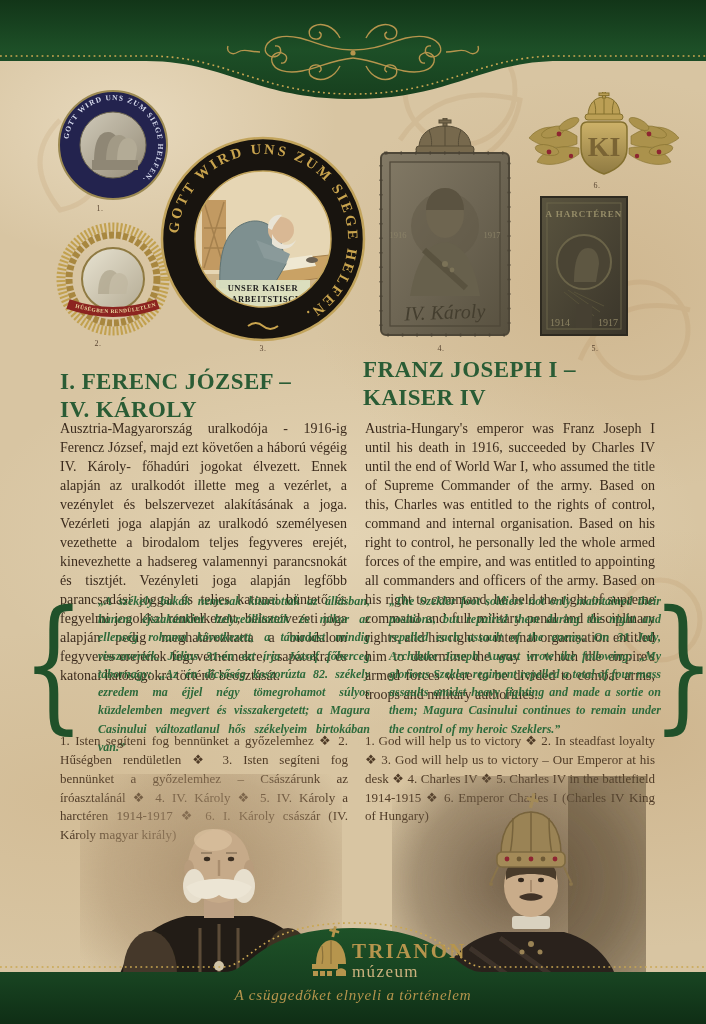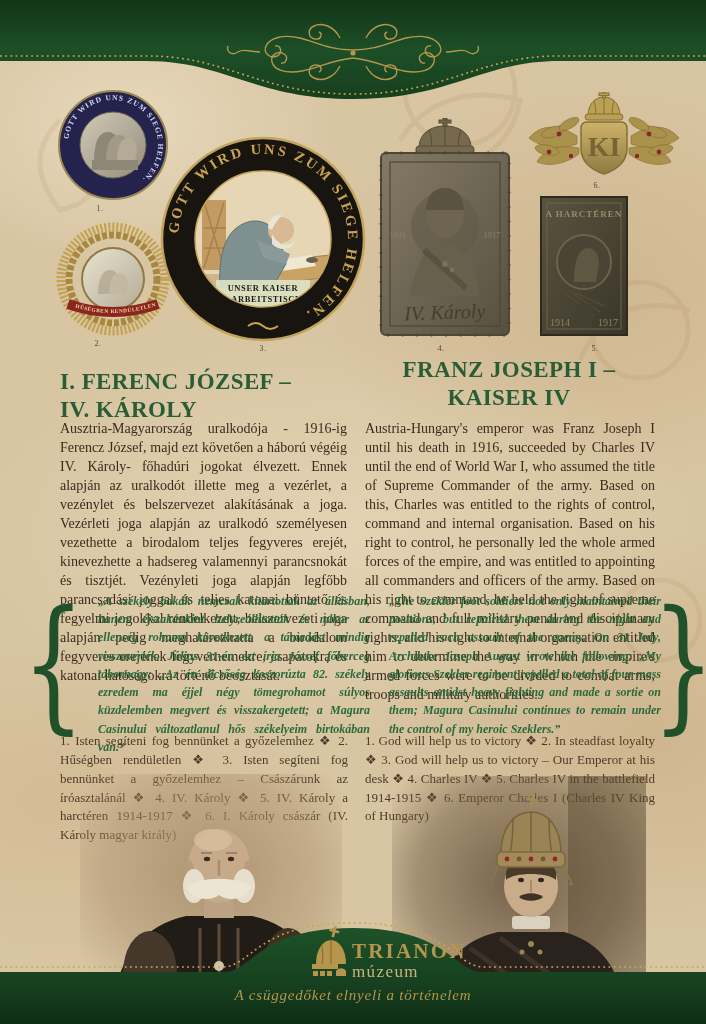--- a/index.html
+++ b/index.html
@@ -235,21 +235,21 @@
 
   <div class="abs title" style="left:60px;top:368px;width:292px;">
     <span>I. FERENC JÓZSEF –</span>
     <span class="l2">IV. KÁROLY</span>
   </div>
   <div class="abs bodytext" style="left:60px;top:419px;width:287px;">Ausztria-Magyarország uralkodója - 1916-ig Ferencz József, majd ezt követően a háború végéig IV. Károly- főhadúri jogokat élvezett. Ennek alapján az uralkodót illette meg a vezérlet, a vezénylet és belszervezet alakításának a joga. Vezérleti joga alapján az uralkodó személyesen vezethette a birodalom teljes fegyveres erejét, kinevezhette a hadsereg valamennyi parancsnokát és tisztjét. Vezényleti joga alapján legfőbb parancsadási joggal és teljes katonai büntető és fegyelmi jogokkal rendelkezett, belszervezeti joga alapján pedig meghatározhatta a birodalom fegyveres erejének fegyvernemekre, csapatokra és katonai hatóságokra történő beosztását.</div>
   <div class="abs brace" style="left:22px;top:592px;">{</div>
   <div class="abs quote" style="left:74px;top:592px;width:272px;">„A székely bakák nemcsak kitartottak az állásban, hanem éjszakánkint helyreállították és mikor az ellenség rohama következett, a támadást mindig visszaverték. Július 31-én ezt írja József főherceg tábornagy: „Az én dicsőség koszorúzta 82. székely ezredem ma éjjel négy tömegrohamot súlyos küzdelemben megvert és visszakergetett; a Magura Casinului változatlanul hős székelyeim birtokában van.”</div>
   <div class="abs foot" style="left:60px;top:732px;width:288px;">1. Isten segíteni fog bennünket a győzelemhez ❖ 2. Hűségben rendületlen ❖ 3. Isten segíteni fog bennünket a győzelemhez – Császárunk az íróasztalánál ❖ 4. IV. Károly ❖ 5. IV. Károly a harctéren 1914-1917 ❖ 6. I. Károly császár (IV. Károly magyar király)</div>
 
-  <div class="abs title" style="left:363px;top:356px;width:292px;text-align:center;">
+  <div class="abs title" style="left:363px;top:356px;width:292px;text-align:left;">
     <span>FRANZ JOSEPH I –</span>
     <span class="l2">KAISER IV</span>
   </div>
   <div class="abs bodytext" style="left:365px;top:419px;width:290px;">Austria-Hungary's emperor was Franz Joseph I until his death in 1916, succeeded by Charles IV until the end of World War I, who assumed the title of Supreme Commander of the army. Based on this, Charles was entitled to the rights of control, command and internal organisation. Based on his right to control, he personally led the whole armed forces of the empire, and was entitled to appointing all commanders and officers of the army. Based on his right to command, he held the right of supreme command and full military penal and disciplinary rights, and his right to internal organisation entitled him to determine the way in which the empire's armed forces were to be divided to combat arms, troops and military authorities.</div>
   <div class="abs quote" style="left:365px;top:592px;width:272px;">„The Szekler foot soldiers not only maintained their positions, but repaired them during the night and repelled each assault of the enemy. On 31 July, Archduke Joseph August wrote the following: „My glorious Szekler regiment repelled a total of four mass assaults amidst heavy fighting and made a sortie on them; Magura Casinului continues to remain under the control of my heroic Szeklers.”</div>
   <div class="abs brace" style="left:652px;top:592px;">}</div>
   <div class="abs foot" style="left:365px;top:732px;width:290px;">1. God will help us to victory ❖ 2. In steadfast loyalty ❖ 3. God will help us to victory – Our Emperor at his desk ❖ 4. Charles IV ❖ 5. Charles IV in the battlefield 1914-1915 ❖ 6. Emperor Charles I (Charles IV King of Hungary)</div>
 
   <svg class="abs" style="left:0;top:768px;" width="706" height="242" viewBox="0 0 706 242">
     <defs>

